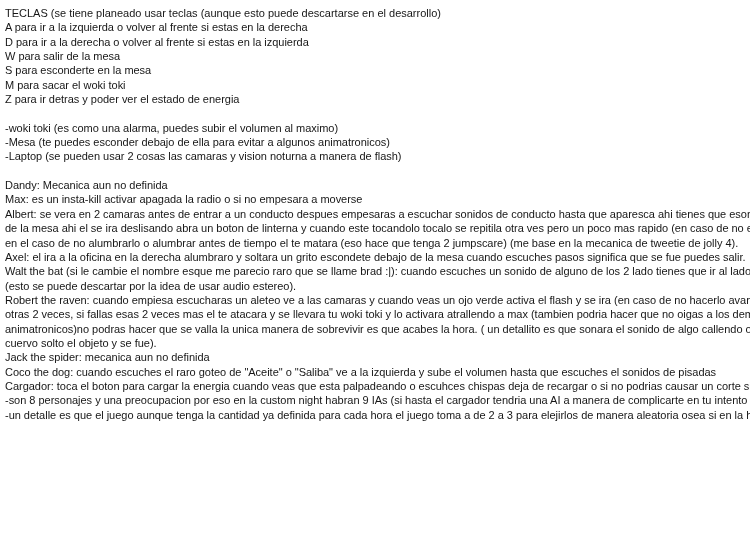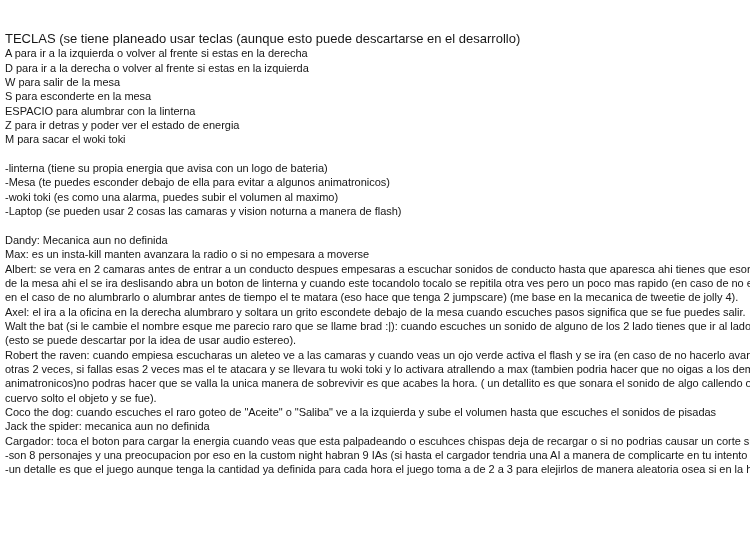--- a/index.html
+++ b/index.html
@@ -32,62 +32,59 @@
     letter-spacing: -0.02px;
     color: #161616;
   }
   .line.blank {
     height: 14.35px;
   }
   .line.blank::after {
     content: "\00a0";
   }
   .section-head {
-    font-size: 13px;
+    font-size: 11px;
     line-height: 14.35px;
     height: 14.35px;
     white-space: pre;
     color: #161616;
-    margin-top: 26px;
   }
 </style>
 </head>
 <body>
 
 <div id="doc">
 
   <div class="section-head">TECLAS (se tiene planeado usar teclas (aunque esto puede descartarse en el desarrollo)</div>
   <div class="line">A para ir a la izquierda o volver al frente si estas en la derecha</div>
   <div class="line">D para ir a la derecha o volver al frente si estas en la izquierda</div>
   <div class="line">W para salir de la mesa</div>
   <div class="line">S para esconderte en la mesa</div>
-  <div class="line">ESPACIO para alumbrar con la linterna</div>
+  <div class="line">M para sacar el woki toki</div>
   <div class="line">Z para ir detras y poder ver el estado de energia</div>
-  <div class="line">M para sacar el woki toki</div>
 
   <div class="line blank"></div>
 
-  <div class="line">-linterna (tiene su propia energia que avisa con un logo de bateria)</div>
+  <div class="line">-woki toki (es como una alarma, puedes subir el volumen al maximo)</div>
   <div class="line">-Mesa (te puedes esconder debajo de ella para evitar a algunos animatronicos)</div>
-  <div class="line">-woki toki (es como una alarma, puedes subir el volumen al maximo)</div>
   <div class="line">-Laptop (se pueden usar 2 cosas las camaras y vision noturna a manera de flash)</div>
 
   <div class="line blank"></div>
 
   <div class="line">Dandy: Mecanica aun no definida</div>
-  <div class="line">Max: es un insta-kill manten avanzara la radio o si no empesara a moverse</div>
+  <div class="line">Max: es un insta-kill activar apagada la radio o si no empesara a moverse</div>
   <div class="line">Albert: se vera en 2 camaras antes de entrar a un conducto despues empesaras a escuchar sonidos de conducto hasta que aparesca ahi tienes que esonderte debajo</div>
   <div class="line">de la mesa ahi el se ira deslisando abra un boton de linterna y cuando este tocandolo tocalo se repitila otra ves pero un poco mas rapido (en caso de no esconderte o</div>
   <div class="line">en el caso de no alumbrarlo o alumbrar antes de tiempo el te matara (eso hace que tenga 2 jumpscare) (me base en la mecanica de tweetie de jolly 4).</div>
   <div class="line">Axel: el ira a la oficina en la derecha alumbraro y soltara un grito escondete debajo de la mesa cuando escuches pasos significa que se fue puedes salir.</div>
   <div class="line">Walt the bat (si le cambie el nombre esque me parecio raro que se llame brad :|): cuando escuches un sonido de alguno de los 2 lado tienes que ir al lado contrario y</div>
   <div class="line">(esto se puede descartar por la idea de usar audio estereo).</div>
   <div class="line">Robert the raven: cuando empiesa escucharas un aleteo ve a las camaras y cuando veas un ojo verde activa el flash y se ira (en caso de no hacerlo avanzara el hara esto</div>
   <div class="line">otras 2 veces, si fallas esas 2 veces mas el te atacara y se llevara tu woki toki y lo activara atrallendo a max (tambien podria hacer que no oigas a los demas</div>
   <div class="line">animatronicos)no podras hacer que se valla la unica manera de sobrevivir es que acabes la hora. ( un detallito es que sonara el sonido de algo callendo osea el</div>
   <div class="line">cuervo solto el objeto y se fue).</div>
+  <div class="line">Jack the spider: mecanica aun no definida</div>
   <div class="line">Coco the dog: cuando escuches el raro goteo de "Aceite" o "Saliba" ve a la izquierda y sube el volumen hasta que escuches el sonidos de pisadas</div>
-  <div class="line">Jack the spider: mecanica aun no definida</div>
   <div class="line">Cargador: toca el boton para cargar la energia cuando veas que esta palpadeando o escuhces chispas deja de recargar o si no podrias causar un corte sircuito</div>
   <div class="line">-son 8 personajes y una preocupacion por eso en la custom night habran 9 IAs (si hasta el cargador tendria una AI a manera de complicarte en tu intento de completar</div>
   <div class="line">-un detalle es que el juego aunque tenga la cantidad ya definida para cada hora el juego toma a de 2 a 3 para elejirlos de manera aleatoria osea si en la hora 3</div>
 
 </div>
 
 </body></html>

